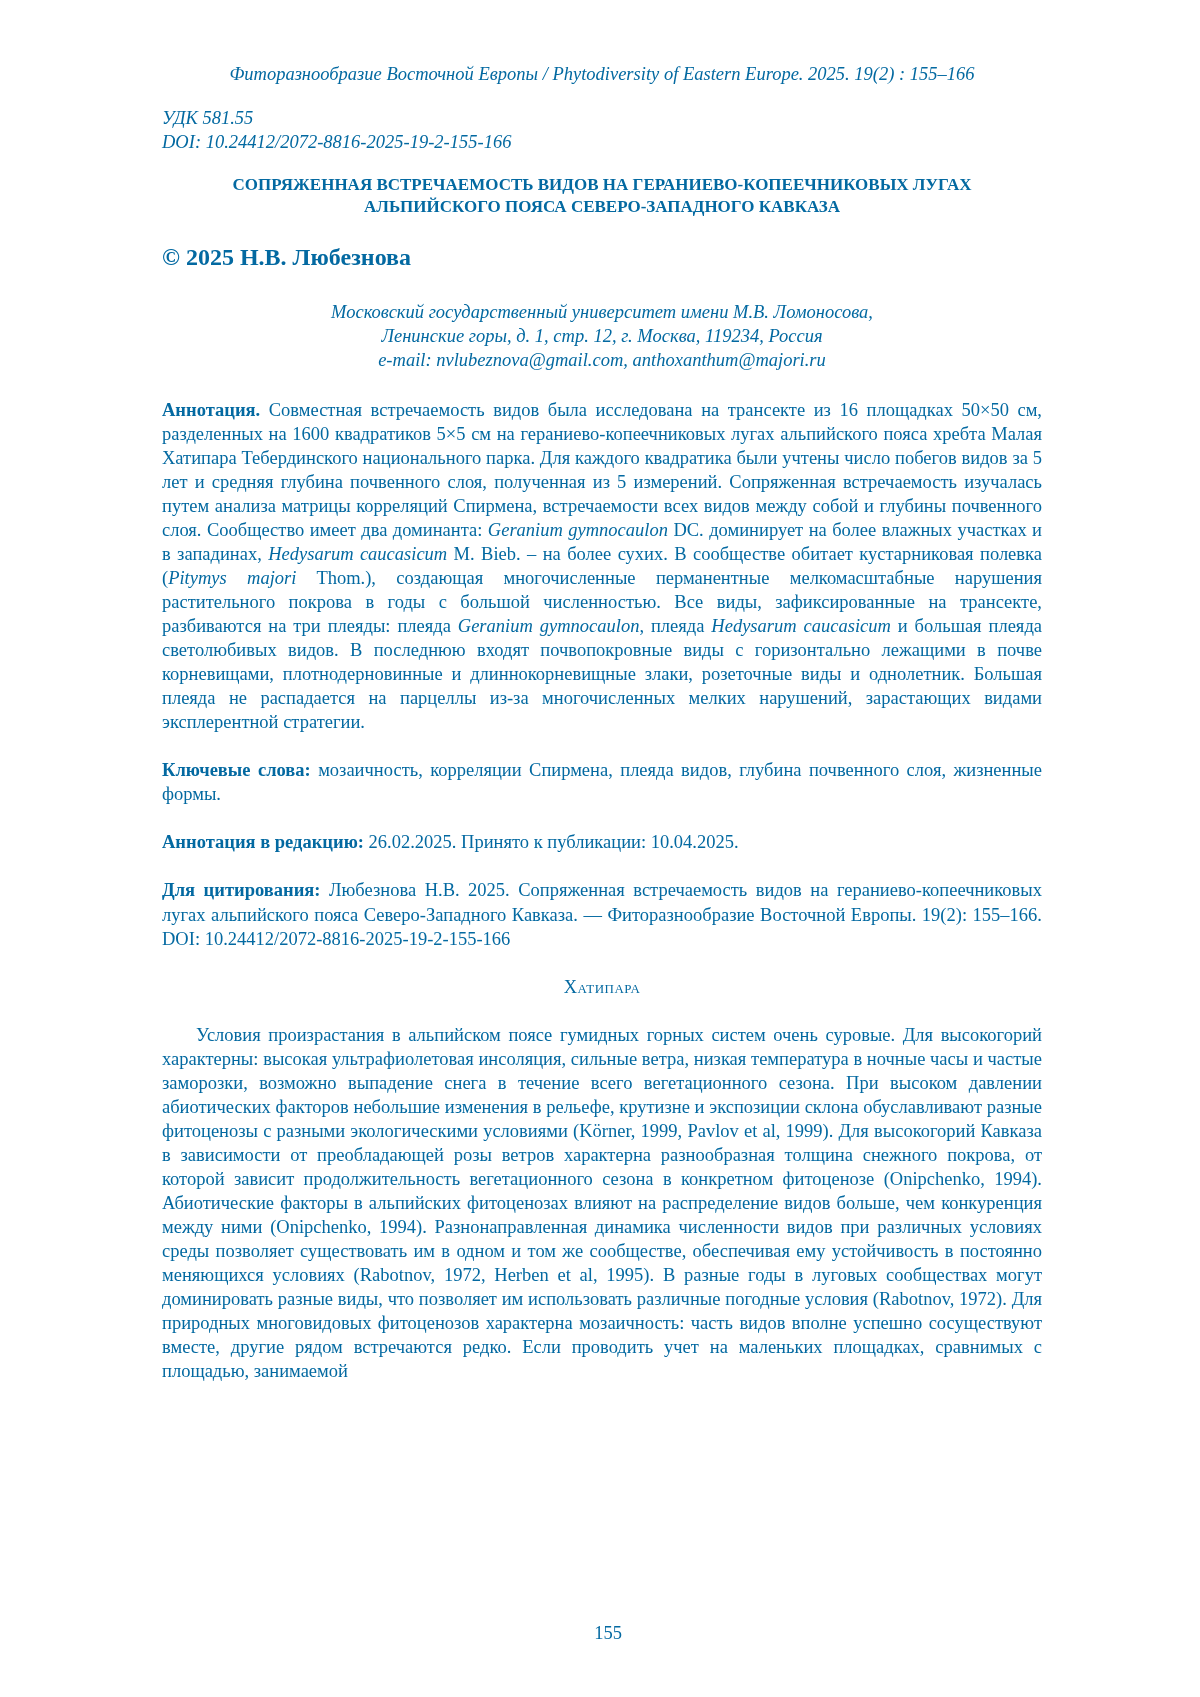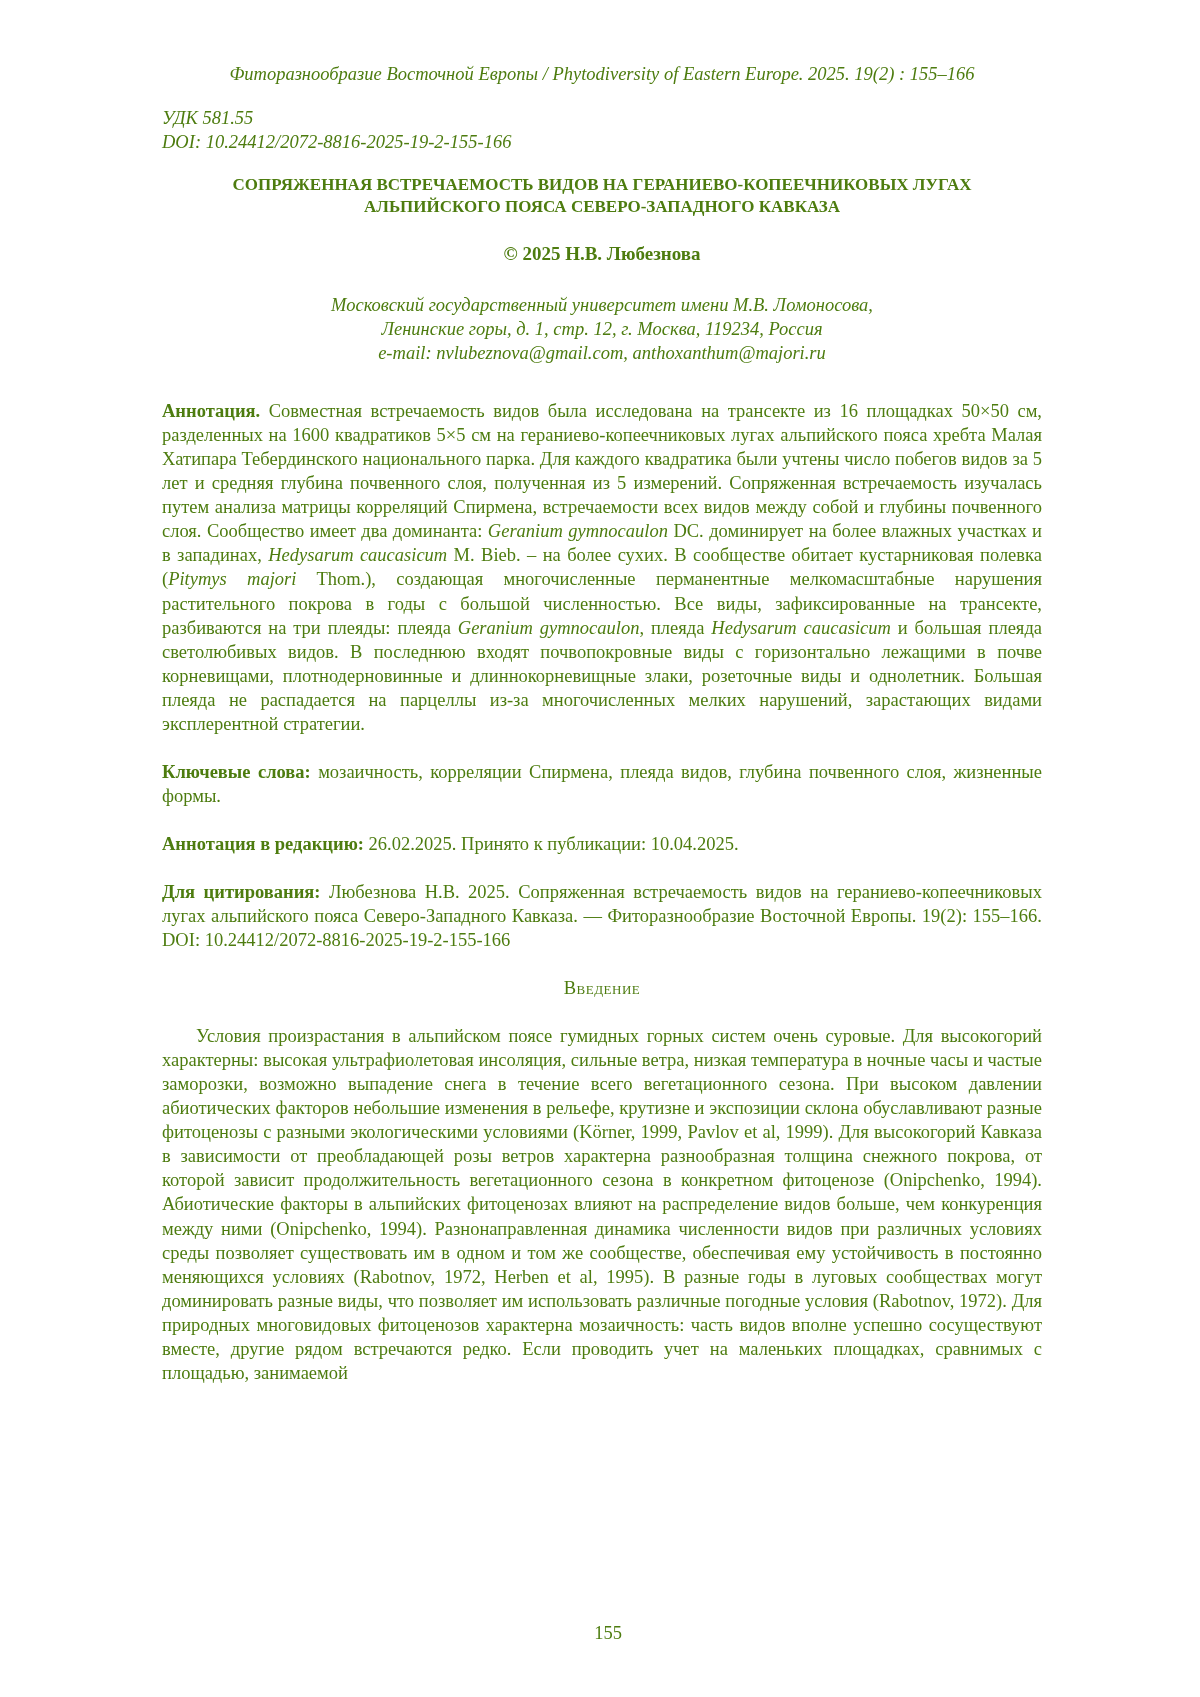--- a/index.html
+++ b/index.html
@@ -4,21 +4,21 @@
 <style>
   html, body {
     margin: 0;
     padding: 0;
     background: #ffffff;
   }
   .page {
     width: 1200px;
     height: 1697px;
     background: #ffffff;
-    color: #4d7c0f;
+    color: #0369a1;
     font-family: "Liberation Serif", "DejaVu Serif", serif;
     font-size: 18.5px;
     line-height: 1.3;
     padding: 62px 158px 0 162px;
     box-sizing: border-box;
     position: relative;
     overflow: hidden;
   }
   .journal-header {
     text-align: center;
@@ -30,29 +30,29 @@
     font-style: italic;
   }
   .paper-title {
     text-align: center;
     font-weight: bold;
     font-size: 17px;
     line-height: 1.3;
     margin-bottom: 24px;
   }
   .author-line {
-    text-align: center;
+    text-align: left;
     font-weight: bold;
-    font-size: 19px;
+    font-size: 24px;
     margin-bottom: 26px;
   }
   .affiliation {
     text-align: center;
     font-style: italic;
-    margin-bottom: 34px;
+    margin-bottom: 26px;
   }
   .para {
     text-align: justify;
     margin-bottom: 24px;
   }
   .section-heading {
     text-align: center;
     font-variant: small-caps;
     letter-spacing: 0.5px;
     margin: 2px 0 24px 0;
@@ -92,19 +92,19 @@
   </div>
 
   <div class="para"><span style="font-weight: bold;">Аннотация.</span><span> Совместная встречаемость видов была исследована на трансекте из 16 площадках 50×50 см, разделенных на 1600 квадратиков 5×5 см на гераниево-копеечниковых лугах альпийского пояса хребта Малая Хатипара Тебердинского национального парка. Для каждого квадратика были учтены число побегов видов за 5 лет и средняя глубина почвенного слоя, полученная из 5 измерений. Сопряженная встречаемость изучалась путем анализа матрицы корреляций Спирмена, встречаемости всех видов между собой и глубины почвенного слоя. Сообщество имеет два доминанта: </span><span style="font-style: italic;">Geranium gymnocaulon</span><span> DC. доминирует на более влажных участках и в западинах, </span><span style="font-style: italic;">Hedysarum caucasicum</span><span> М. Bieb. – на более сухих. В сообществе обитает кустарниковая полевка (</span><span style="font-style: italic;">Pitymys majori</span><span> Thom.), создающая многочисленные перманентные мелкомасштабные нарушения растительного покрова в годы с большой численностью. Все виды, зафиксированные на трансекте, разбиваются на три плеяды: плеяда </span><span style="font-style: italic;">Geranium gymnocaulon</span><span>, плеяда </span><span style="font-style: italic;">Hedysarum caucasicum</span><span> и большая плеяда светолюбивых видов. В последнюю входят почвопокровные виды с горизонтально лежащими в почве корневищами, плотнодерновинные и длиннокорневищные злаки, розеточные виды и однолетник. Большая плеяда не распадается на парцеллы из-за многочисленных мелких нарушений, зарастающих видами эксплерентной стратегии.</span></div>
 
   <div class="para"><span style="font-weight: bold;">Ключевые слова:</span><span> мозаичность, корреляции Спирмена, плеяда видов, глубина почвенного слоя, жизненные формы.</span></div>
 
   <div class="para"><span style="font-weight: bold;">Аннотация в редакцию:</span><span> 26.02.2025. </span><span style="font-weight: normal;">Принято к публикации:</span><span> 10.04.2025.</span></div>
 
   <div class="para"><span style="font-weight: bold;">Для цитирования:</span><span> Любезнова Н.В. 2025. Сопряженная встречаемость видов на гераниево-копеечниковых лугах альпийского пояса Северо-Западного Кавказа. — Фиторазнообразие Восточной Европы. 19(2): 155–166.  DOI: 10.24412/2072-8816-2025-19-2-155-166</span></div>
 
-  <div class="section-heading">Введение</div>
+  <div class="section-heading">Хатипара</div>
 
   <div class="intro-para">Условия произрастания в альпийском поясе гумидных горных систем очень суровые. Для высокогорий характерны: высокая ультрафиолетовая инсоляция, сильные ветра, низкая температура в ночные часы и частые заморозки, возможно выпадение снега в течение всего вегетационного сезона. При высоком давлении абиотических факторов небольшие изменения в рельефе, крутизне и экспозиции склона обуславливают разные фитоценозы с разными экологическими условиями (Körner, 1999, Pavlov et al, 1999). Для высокогорий Кавказа в зависимости от преобладающей розы ветров характерна разнообразная толщина снежного покрова, от которой зависит продолжительность вегетационного сезона в конкретном фитоценозе (Onipchenko, 1994). Абиотические факторы в альпийских фитоценозах влияют на распределение видов больше, чем конкуренция между ними (Onipchenko, 1994). Разнонаправленная динамика численности видов при различных условиях среды позволяет существовать им в одном и том же сообществе, обеспечивая ему устойчивость в постоянно меняющихся условиях (Rabotnov, 1972, Herben et al, 1995). В разные годы в луговых сообществах могут доминировать разные виды, что позволяет им использовать различные погодные условия (Rabotnov, 1972). Для природных многовидовых фитоценозов характерна мозаичность: часть видов вполне успешно сосуществуют вместе, другие рядом встречаются редко. Если проводить учет на маленьких площадках, сравнимых с площадью, занимаемой</div>
 
   <div class="page-number">155</div>
 
 </div>
 
 </body></html>

